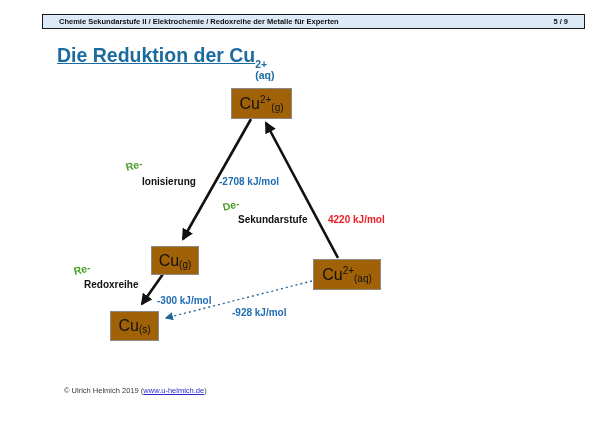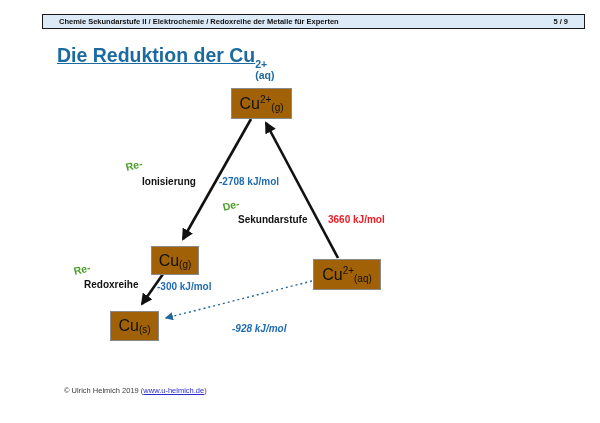--- a/index.html
+++ b/index.html
@@ -91,25 +91,25 @@
       <sup>2+</sup>
       <sub>(aq)</sub>
   </div>
 
   <span class="lbl edge-prefix" style="left:127px;top:162px;">Re-</span>
   <span class="lbl edge-process" style="left:142px;top:177px;">Ionisierung</span>
   <span class="lbl edge-energy energy-blue" style="left:219px;top:177px;">-2708 kJ/mol</span>
 
   <span class="lbl edge-prefix" style="left:224px;top:202px;">De-</span>
   <span class="lbl edge-process" style="left:238px;top:215px;">Sekundarstufe</span>
-  <span class="lbl edge-energy energy-red" style="left:328px;top:215px;">3660 kJ/mol</span>
+  <span class="lbl edge-energy energy-red" style="left:328px;top:215px;">4220 kJ/mol</span>
 
   <span class="lbl edge-prefix" style="left:75px;top:266px;">Re-</span>
   <span class="lbl edge-process" style="left:84px;top:280px;">Redoxreihe</span>
-  <span class="lbl edge-energy energy-blue" style="left:157px;top:282px;">-300 kJ/mol</span>
+  <span class="lbl edge-energy energy-blue" style="left:157px;top:296px;">-300 kJ/mol</span>
 
-  <span class="lbl edge-energy energy-blue" style="left:232px;top:324px;font-style:italic;">-928 kJ/mol</span>
+  <span class="lbl edge-energy energy-blue" style="left:232px;top:308px;">-928 kJ/mol</span>
 
   <div class="footer">
     <span>© Ulrich Helmich 2019 (</span><a>www.u-helmich.de</a><span>)</span>
   </div>
 
 </div>
 
 </body></html>

